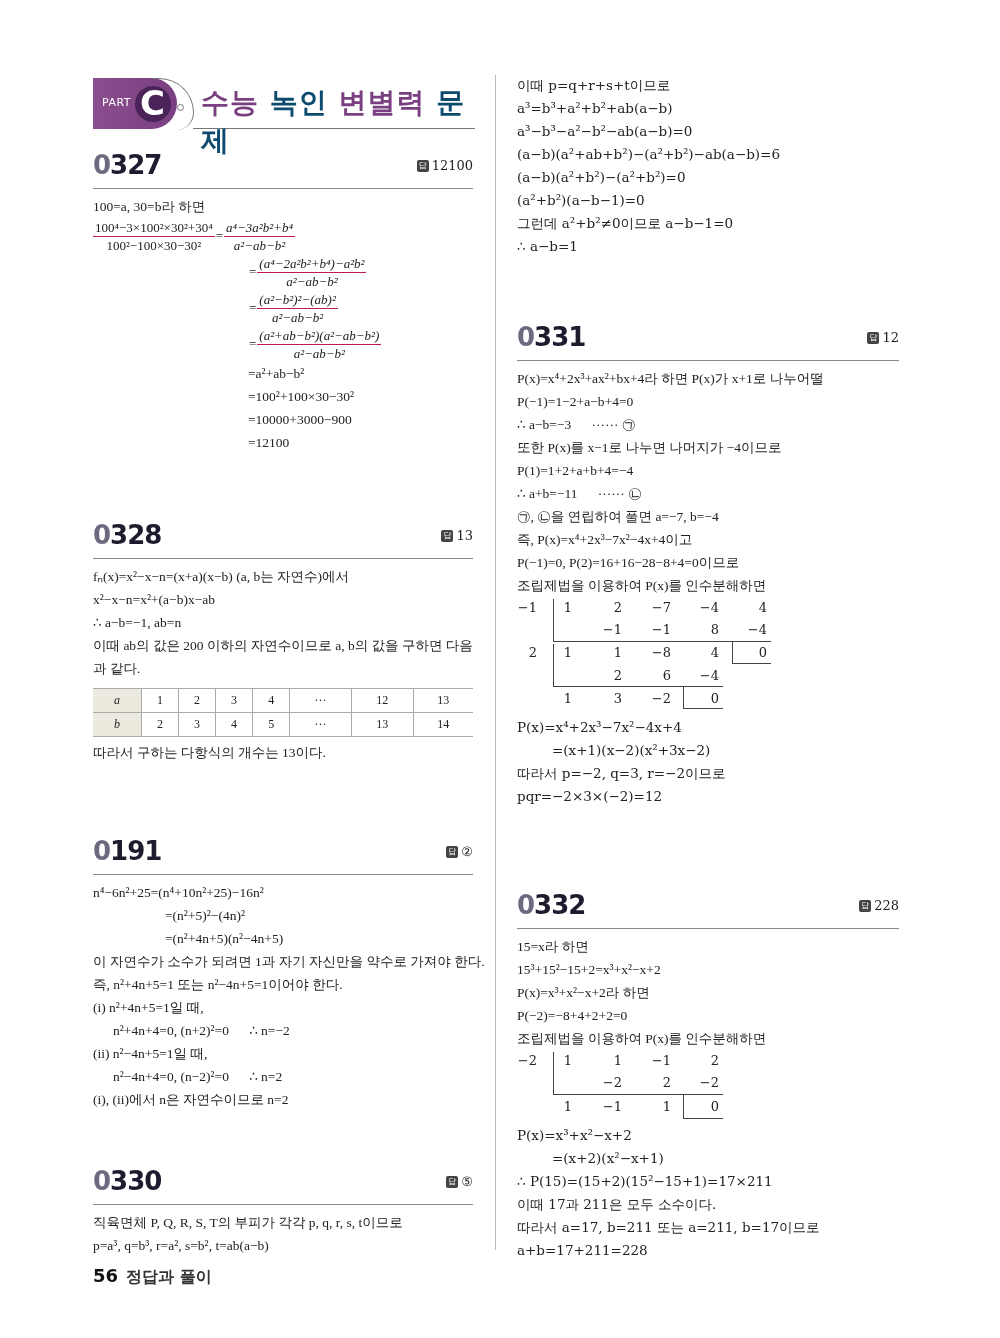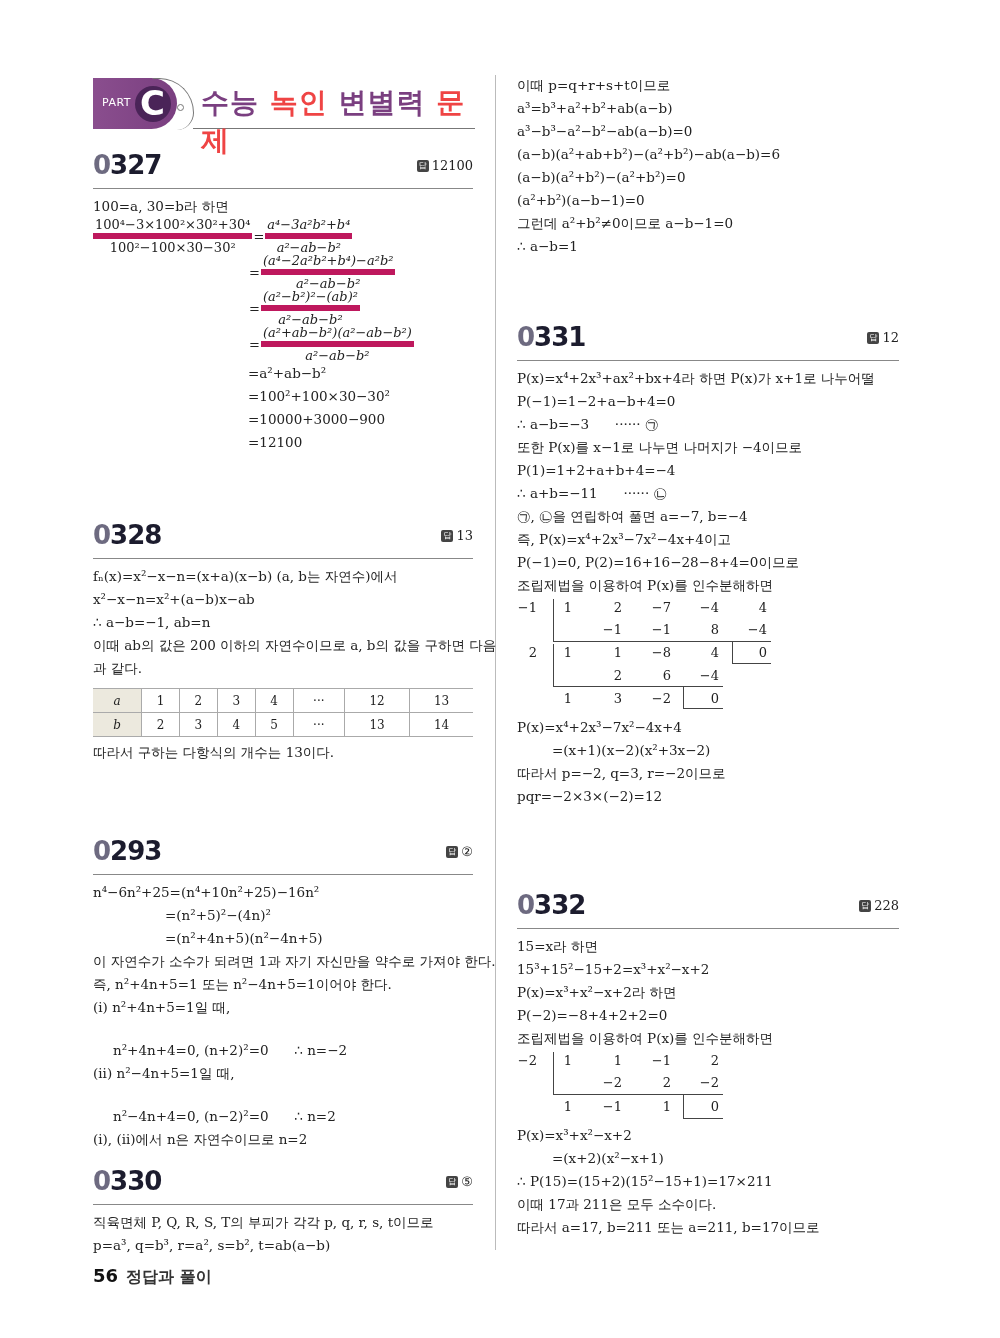--- a/index.html
+++ b/index.html
@@ -9,36 +9,36 @@
   .part-header{position:absolute;left:93px;top:78px;width:382px;height:52px;}
   .part-badge{position:absolute;left:0;top:0;width:84px;height:51px;background:linear-gradient(90deg,#8a4e8e,#7a3f80);border-top-right-radius:26px;border-bottom-right-radius:26px;}
   .part-text{position:absolute;left:9px;top:18px;font-size:11px;color:#fff;font-family:"DejaVu Sans",sans-serif;letter-spacing:0.5px;}
   .part-circle{position:absolute;left:42px;top:8px;width:36px;height:36px;border-radius:50%;background:#4a2458;}
   .part-c{position:absolute;left:47px;top:4px;font-size:34px;color:#fff;font-weight:bold;font-family:"DejaVu Sans",sans-serif;line-height:42px;}
   .part-curve{position:absolute;left:60px;top:0;width:40px;height:51px;border-top:1px solid #777;border-right:1px solid #777;border-top-right-radius:40px;border-bottom-right-radius:20px;}
   .part-dot{position:absolute;left:84px;top:26px;width:5px;height:5px;border-radius:50%;border:1px solid #777;background:#fff;}
   .part-line{position:absolute;left:100px;top:50px;width:282px;height:1px;background:#777;}
   .part-title{position:absolute;left:108px;top:6px;font-size:28px;font-weight:bold;font-family:"DejaVu Sans",sans-serif;letter-spacing:1px;}
   .part-title .hl{color:#7a3f80;}
-  .part-title .dk{color:#ef4444;}
+  .part-title .dk{color:#0c4a6e;}
   
   .prob{position:absolute;}
   .prob-head{position:relative;height:38px;border-bottom:1.5px solid #888;}
   .prob-num{position:absolute;left:0;top:0;font-family:"DejaVu Sans",sans-serif;font-weight:bold;font-size:26px;color:#1c1c2e;letter-spacing:-1px;}
   .prob-num .z{color:#6d6a80;}
   .ans{position:absolute;right:0;top:8px;font-size:13px;display:flex;align-items:center;gap:3px;}
   .ans-box{display:inline-block;width:12px;height:12px;background:#444;color:#fff;font-size:8px;line-height:12px;text-align:center;border-radius:2px;font-family:"DejaVu Sans",sans-serif;}
-  .lines{padding-top:6px;}
+  .lines{padding-top:6px;font-family:Liberation Serif, serif;}
   .ln{font-size:13.5px;line-height:23px;white-space:nowrap;}
   .ind1{padding-left:155px;}
   .ind2{padding-left:72px;}
-  .ind3{padding-left:20px;margin-top:20px;}
+  .ind3{padding-left:20px;}
   .frac-row{display:flex;align-items:center;font-size:13px;height:36px;}
   .frac{display:inline-flex;flex-direction:column;align-items:center;}
-  .frac .num{border-bottom:6px solid #be185d;padding:0 2px;line-height:17px;}
+  .frac .num{border-bottom:1px solid #be185d;padding:0 2px;line-height:17px;}
   .frac .den{line-height:17px;}
   .eq{padding:0 1px;}
   
   table.vals{border-collapse:collapse;width:380px;font-size:12px;margin:8px 0 4px 0;border-top:1.5px solid #555;border-bottom:1.5px solid #555;}
   table.vals td{border:1px solid #aaa;text-align:center;height:21px;}
   table.vals td.h{background:#ece9de;font-style:italic;width:46px;}
   table.vals tr td:first-child{border-left:none;}
   table.vals tr td:last-child{border-right:none;}
   
   .sd{position:relative;font-size:13px;}
@@ -158,21 +158,21 @@
             <td>14</td>
       </tr>
     </tbody>
       </table>
     <div class="ln">따라서 구하는 다항식의 개수는 13이다.</div>
   </div>
 </div>
 
 <div class="prob" style="left:93px;top:836px;width:380px;">
   <div class="prob-head">
-    <span class="prob-num"><span class="z">0</span><span>293</span></span>
+    <span class="prob-num"><span class="z">0</span><span>191</span></span>
     <span class="ans">
         <span class="ans-box">답</span>
         <span>②</span>
       </span>
   </div>
   <div class="lines">
     <div class="ln">n⁴−6n²+25=(n⁴+10n²+25)−16n²</div>
     <div class="ln ind2">=(n²+5)²−(4n)²</div>
     <div class="ln ind2">=(n²+4n+5)(n²−4n+5)</div>
     <div class="ln">이 자연수가 소수가 되려면 1과 자기 자신만을 약수로 가져야 한다.</div>
@@ -325,14 +325,15 @@
     <div class="hline" style="left:36px;top:44px;width:170px;"></div>
     <div class="vline" style="left:166px;top:44px;height:24px;"></div>
     <div class="hline" style="left:166px;top:68px;width:40px;"></div>
   </div>
   <div style="padding-top:4px;">
     <div class="ln">P(x)=x³+x²−x+2</div>
     <div class="ln" style="padding-left:35px">=(x+2)(x²−x+1)</div>
     <div class="ln">∴ P(15)=(15+2)(15²−15+1)=17×211</div>
     <div class="ln">이때 17과 211은 모두 소수이다.</div>
     <div class="ln">따라서 a=17, b=211 또는 a=211, b=17이므로</div>
+    <div class="ln">a+b=17+211=228</div>
   </div>
 </div>
 
 </body></html>

